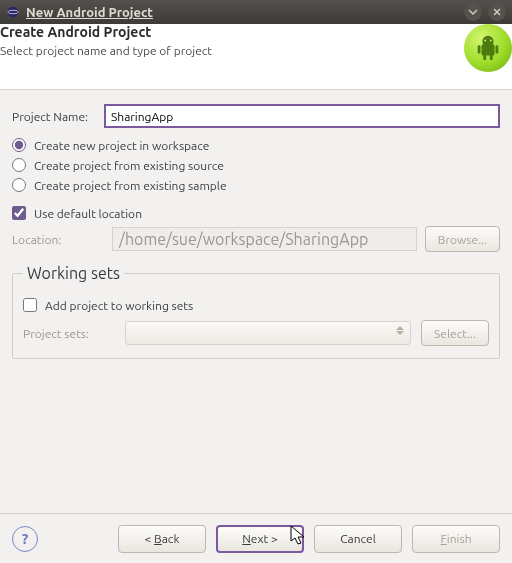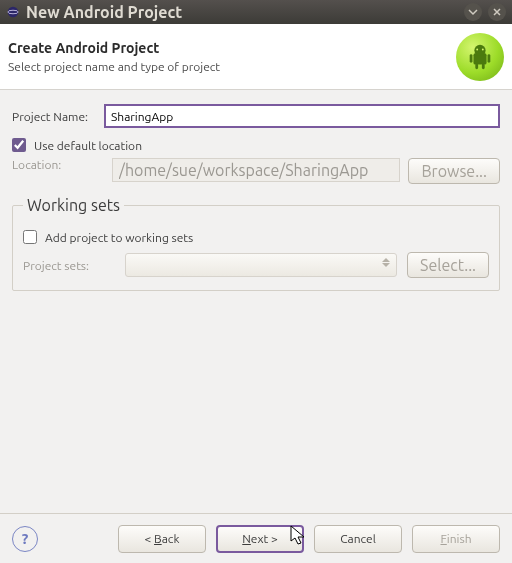--- a/index.html
+++ b/index.html
@@ -2,28 +2,28 @@
 <html><head>
 <meta charset="utf-8">
 <style>
   * { box-sizing: border-box; margin: 0; padding: 0; font-family: "Ubuntu", "Segoe UI", sans-serif; }
   html, body { width: 512px; height: 563px; overflow: hidden; }
   body { background: #f2f1f0; color: #3c3c3c; font-size: 12px; }
 
   .titlebar {
     height: 24px; background: linear-gradient(to bottom,#54504d,#3c3b37);
     color: #dfdbd2; display: flex; align-items: center; padding: 0 6px;
-    font-weight: bold; font-size: 16px;
+    font-weight: bold; font-size: 13px; text-decoration: underline;
   }
   .titlebar .eclipse-icon { width: 14px; height: 14px; margin-right: 6px; display: inline-flex; align-items: center; justify-content: center; }
   .titlebar .spacer { flex: 1; }
   .titlebar .wbtn { width: 18px; height: 18px; border-radius: 9px; background: #55524c; margin-left: 6px; display: flex; align-items: center; justify-content: center; color: #cfcac0; font-size: 10px; }
 
   .banner {
-    background: #fff; height: 66px; display: flex; align-items: center; padding: 0 8px;
+    background: #fff; height: 66px; display: flex; padding: 0 0;
     border-bottom: 1px solid #d6d3ce;
   }
   .banner .txt { flex: 1; }
   .banner h1 { font-size: 14px; font-weight: bold; color: #2b2b2b; margin-bottom: 4px; }
   .banner p { font-size: 12px; color: #4a4a4a; }
   .banner .android-icon {
     width: 48px; height: 48px; border-radius: 24px;
     background: radial-gradient(circle at 35% 30%, #d4f56f, #9ddc29 55%, #6fab14);
     display: flex; align-items: center; justify-content: center;
   }
@@ -35,29 +35,29 @@
   .row label.lab { width: 92px; color: #3c3c3c; }
   .text-input {
     flex: 1; height: 24px; border: 2px solid #7a5a9e; background: #fff;
     padding: 0 5px; font-size: 12px; outline: none;
   }
 
   .radio-group { margin: 8px 0 14px 0; }
   .radio-row, .check-row { display: flex; align-items: center; margin: 6px 0; font-size: 12px; }
   .radio-row input, .check-row input { margin-right: 8px; width: 14px; height: 14px; accent-color: #6f5b8f; }
 
-  .loc-row { display: flex; margin: 6px 0 12px 0; gap: 8px; }
+  .loc-row { display: flex; align-items: center; margin: 6px 0 12px 0; gap: 8px; }
   .loc-row .lab { width: 92px; color: #9b9892; }
   .loc-input {
     flex: 1; height: 24px; border: 1px solid #d7d3cc; background: #efede9;
     padding: 0 6px; color: #9b9892; font-size: 16px;
   }
   .btn {
     height: 26px; padding: 0 12px; border: 1px solid #bdb8ae; border-radius: 4px;
-    background: linear-gradient(#fdfcfa,#e9e6df); color: #3c3c3c; font-size: 16px;
+    background: linear-gradient(#fdfcfa,#e9e6df); color: #3c3c3c; font-size: 12px;
   }
   .btn.disabled { color: #a6a29a; }
 
   fieldset.ws {
     border: 1px solid #d3cfc7; border-radius: 2px; padding: 10px 10px 12px 10px;
     margin-bottom: 8px;
   }
   fieldset.ws legend { padding: 0 4px; font-size: 16px; color: #3c3c3c; }
   .ws-combo-row { display: flex; align-items: center; gap: 10px; margin-top: 8px; }
   .ws-combo-row .lab { width: 92px; color: #9b9892; }
@@ -136,20 +136,34 @@
   </div>
 </div>
 
 <div class="content">
 
   <div class="row">
     <label class="lab">Project Name:</label>
     <input class="text-input" type="text" value="SharingApp" style="">
   </div>
 
+  <div class="radio-group">
+    <label class="radio-row">
+      <input type="radio" name="src" checked="" style="">
+      <span>Create new project in workspace</span>
+    </label>
+    <label class="radio-row">
+      <input type="radio" name="src" style="">
+      <span>Create project from existing source</span>
+    </label>
+    <label class="radio-row">
+      <input type="radio" name="src" style="">
+      <span>Create project from existing sample</span>
+    </label>
+  </div>
 
   <label class="check-row">
     <input type="checkbox" checked="" style="">
     <span>Use default location</span>
   </label>
 
   <div class="loc-row">
     <span class="lab">Location:</span>
     <input class="loc-input" type="text" disabled="" value="/home/sue/workspace/SharingApp" style="">
     <button class="btn disabled" disabled="">Browse...</button>

